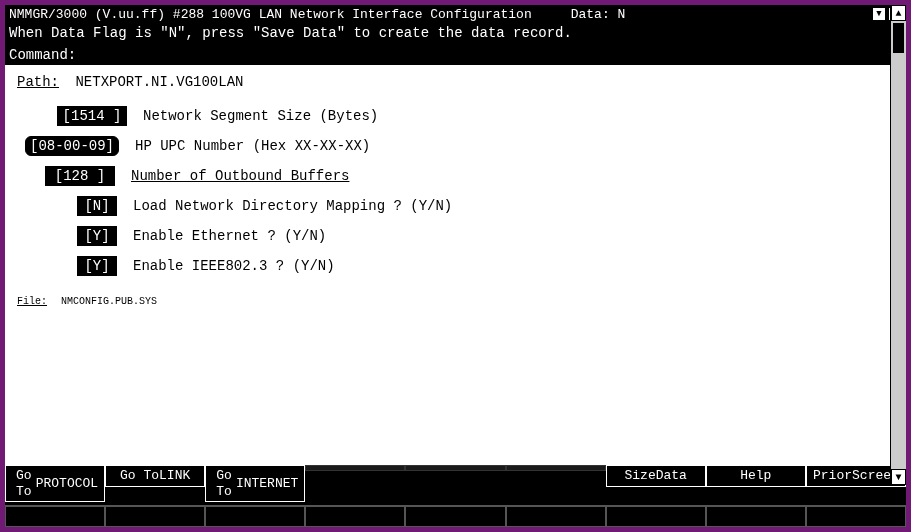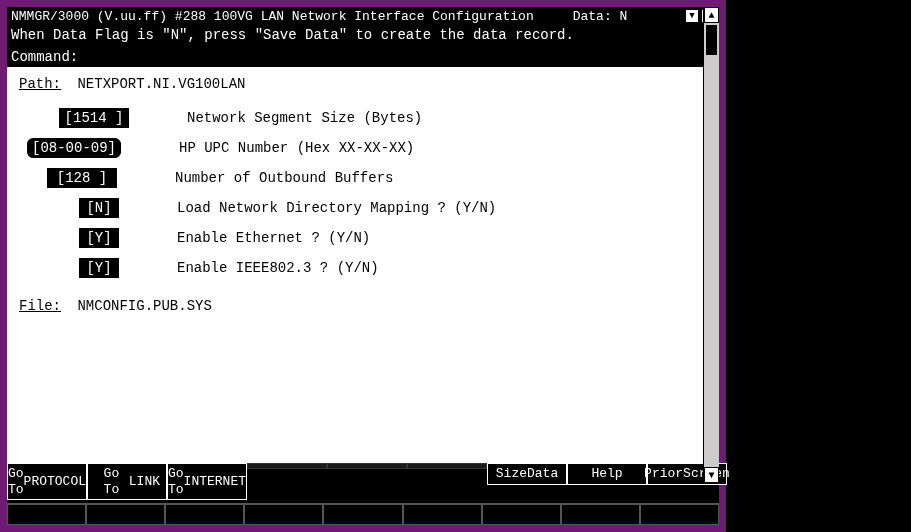--- a/index.html
+++ b/index.html
@@ -12,24 +12,24 @@
       width: 911px;
       height: 532px;
       background: #000;
       font-family: 'Courier New', Courier, monospace;
       font-size: 14px;
       color: #000;
       overflow: hidden;
     }
 
     .window {
-      width: 726px;
+      width: 911px;
       height: 532px;
       background: #8b5cf6;
-      border: 7px solid #701a75;
+      border: 5px solid #701a75;
       display: flex;
       flex-direction: column;
       position: relative;
     }
 
     .header-area {
       background: #000;
       color: #fff;
       padding: 2px 4px 4px 4px;
     }
@@ -56,21 +56,20 @@
     .path-label {
       text-decoration: underline;
       margin-right: 8px;
     }
 
     .field-row {
       display: flex;
       align-items: center;
       margin-bottom: 10px;
       padding-left: 8px;
-      gap: 42px;
     }
 
     .field-value {
       background: #000;
       color: #fff;
       padding: 1px 4px;
       min-width: 80px;
       text-align: center;
       margin-right: 16px;
       border: 1px solid #000;
@@ -86,21 +85,21 @@
     .field-value-narrow {
       min-width: 40px;
     }
 
     .field-label {
       font-size: 14px;
     }
 
     .file-line {
       margin-top: 16px;
-      font-size: 14px;
+      font-size: 10px;
     }
 
     .file-label {
       text-decoration: underline;
       margin-right: 8px;
     }
 
     .bottom-bar {
       background: #000;
       display: flex;
@@ -254,21 +253,21 @@
     <div class="field-row" style="padding-left: 40px;">
       <span class="field-value" style="min-width:70px;">[1514 ]</span>
       <span class="field-label">Network Segment Size (Bytes)</span>
     </div>
 
     <div class="field-row" style="padding-left: 8px;">
       <span class="field-value field-value-wide">[08-00-09]</span>
       <span class="field-label">HP UPC Number (Hex XX-XX-XX)</span>
     </div>
 
-    <div class="field-row" style="padding-left: 28px;">
+    <div class="field-row" style="padding-left: 28px; text-decoration: underline;">
       <span class="field-value" style="min-width:70px;">[128 ]</span>
       <span class="field-label">Number of Outbound Buffers</span>
     </div>
 
     <div class="field-row" style="padding-left: 60px;">
       <span class="field-value field-value-narrow">[N]</span>
       <span class="field-label">Load Network Directory Mapping ? (Y/N)</span>
     </div>
 
     <div class="field-row" style="padding-left: 60px;">

